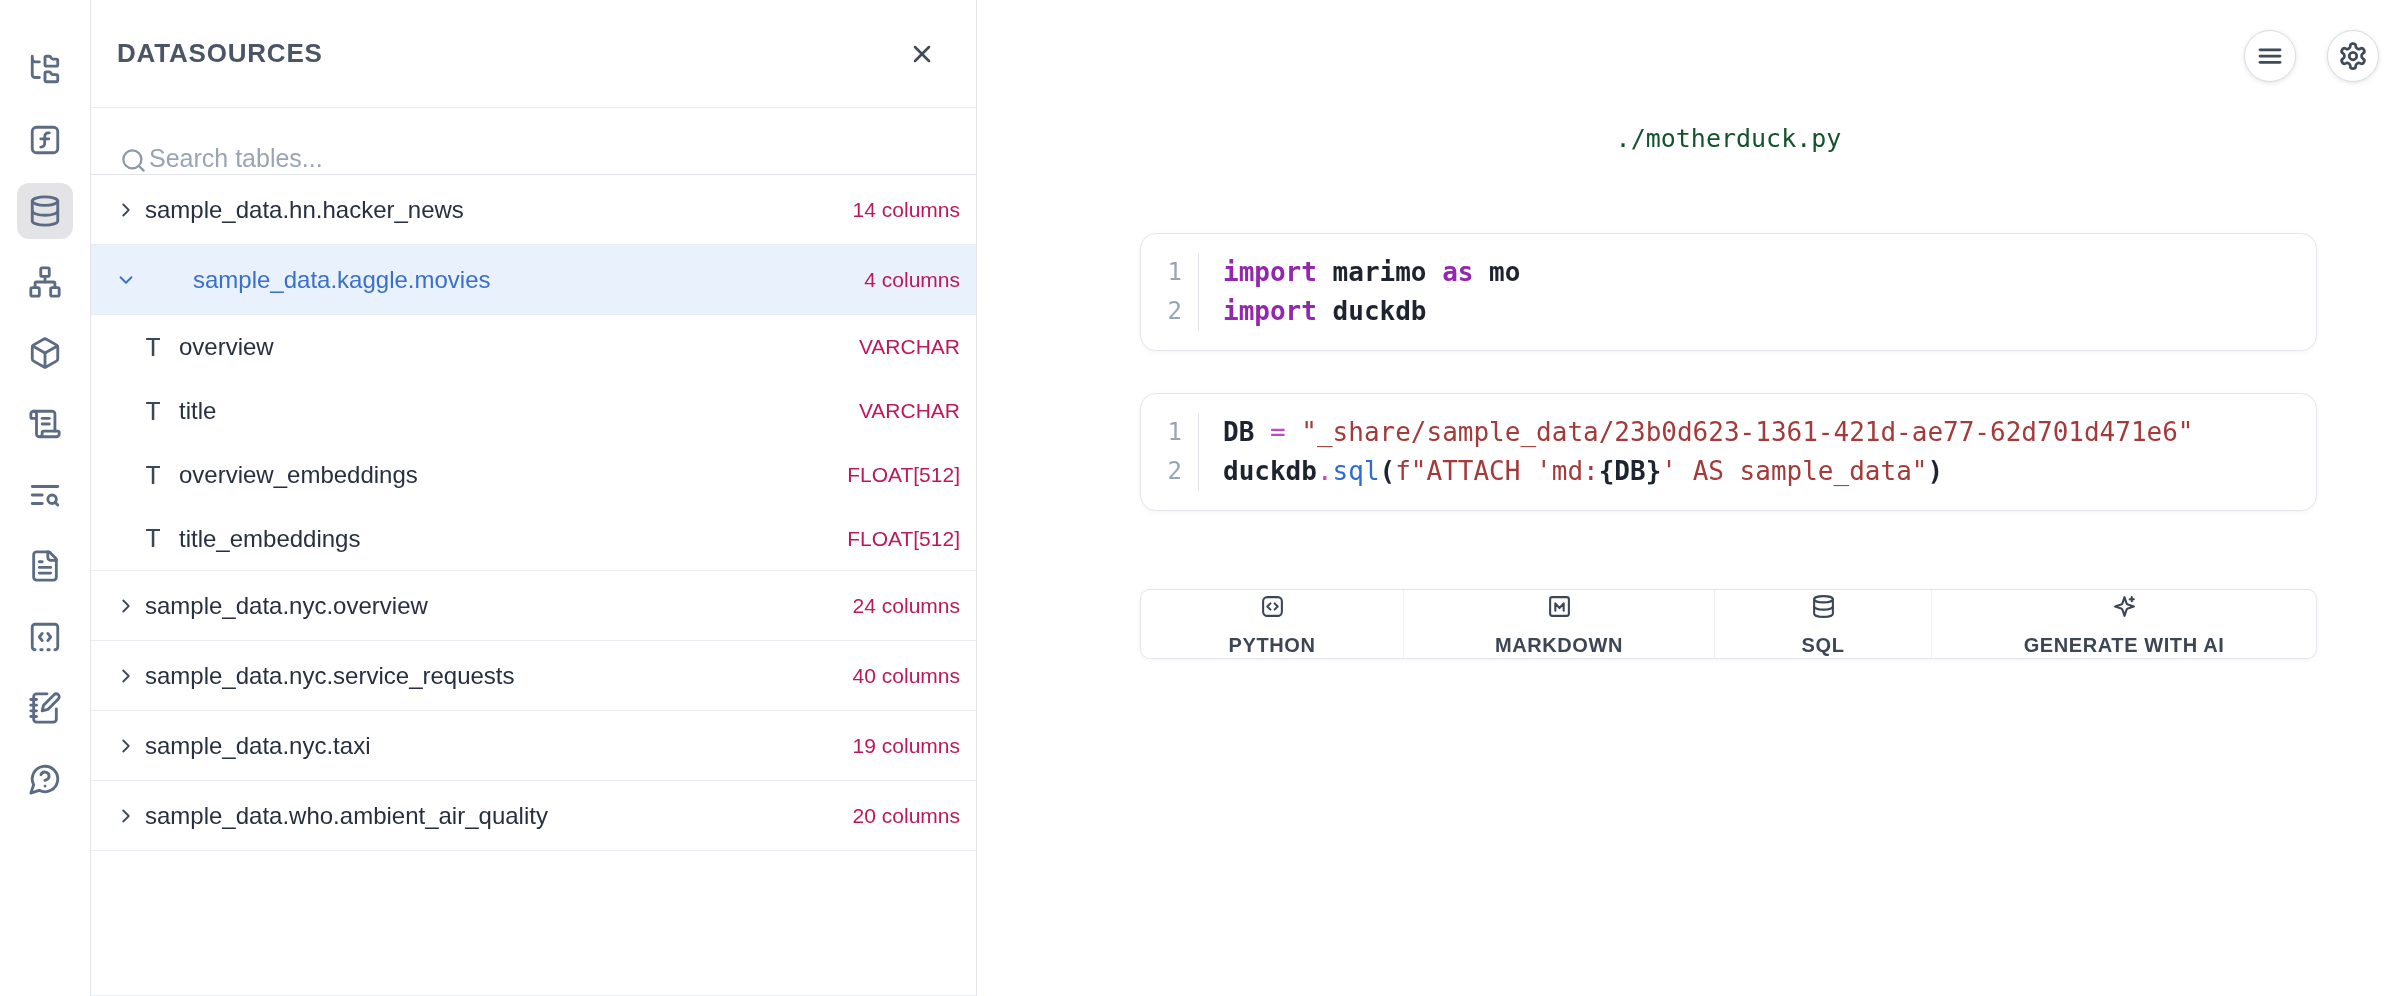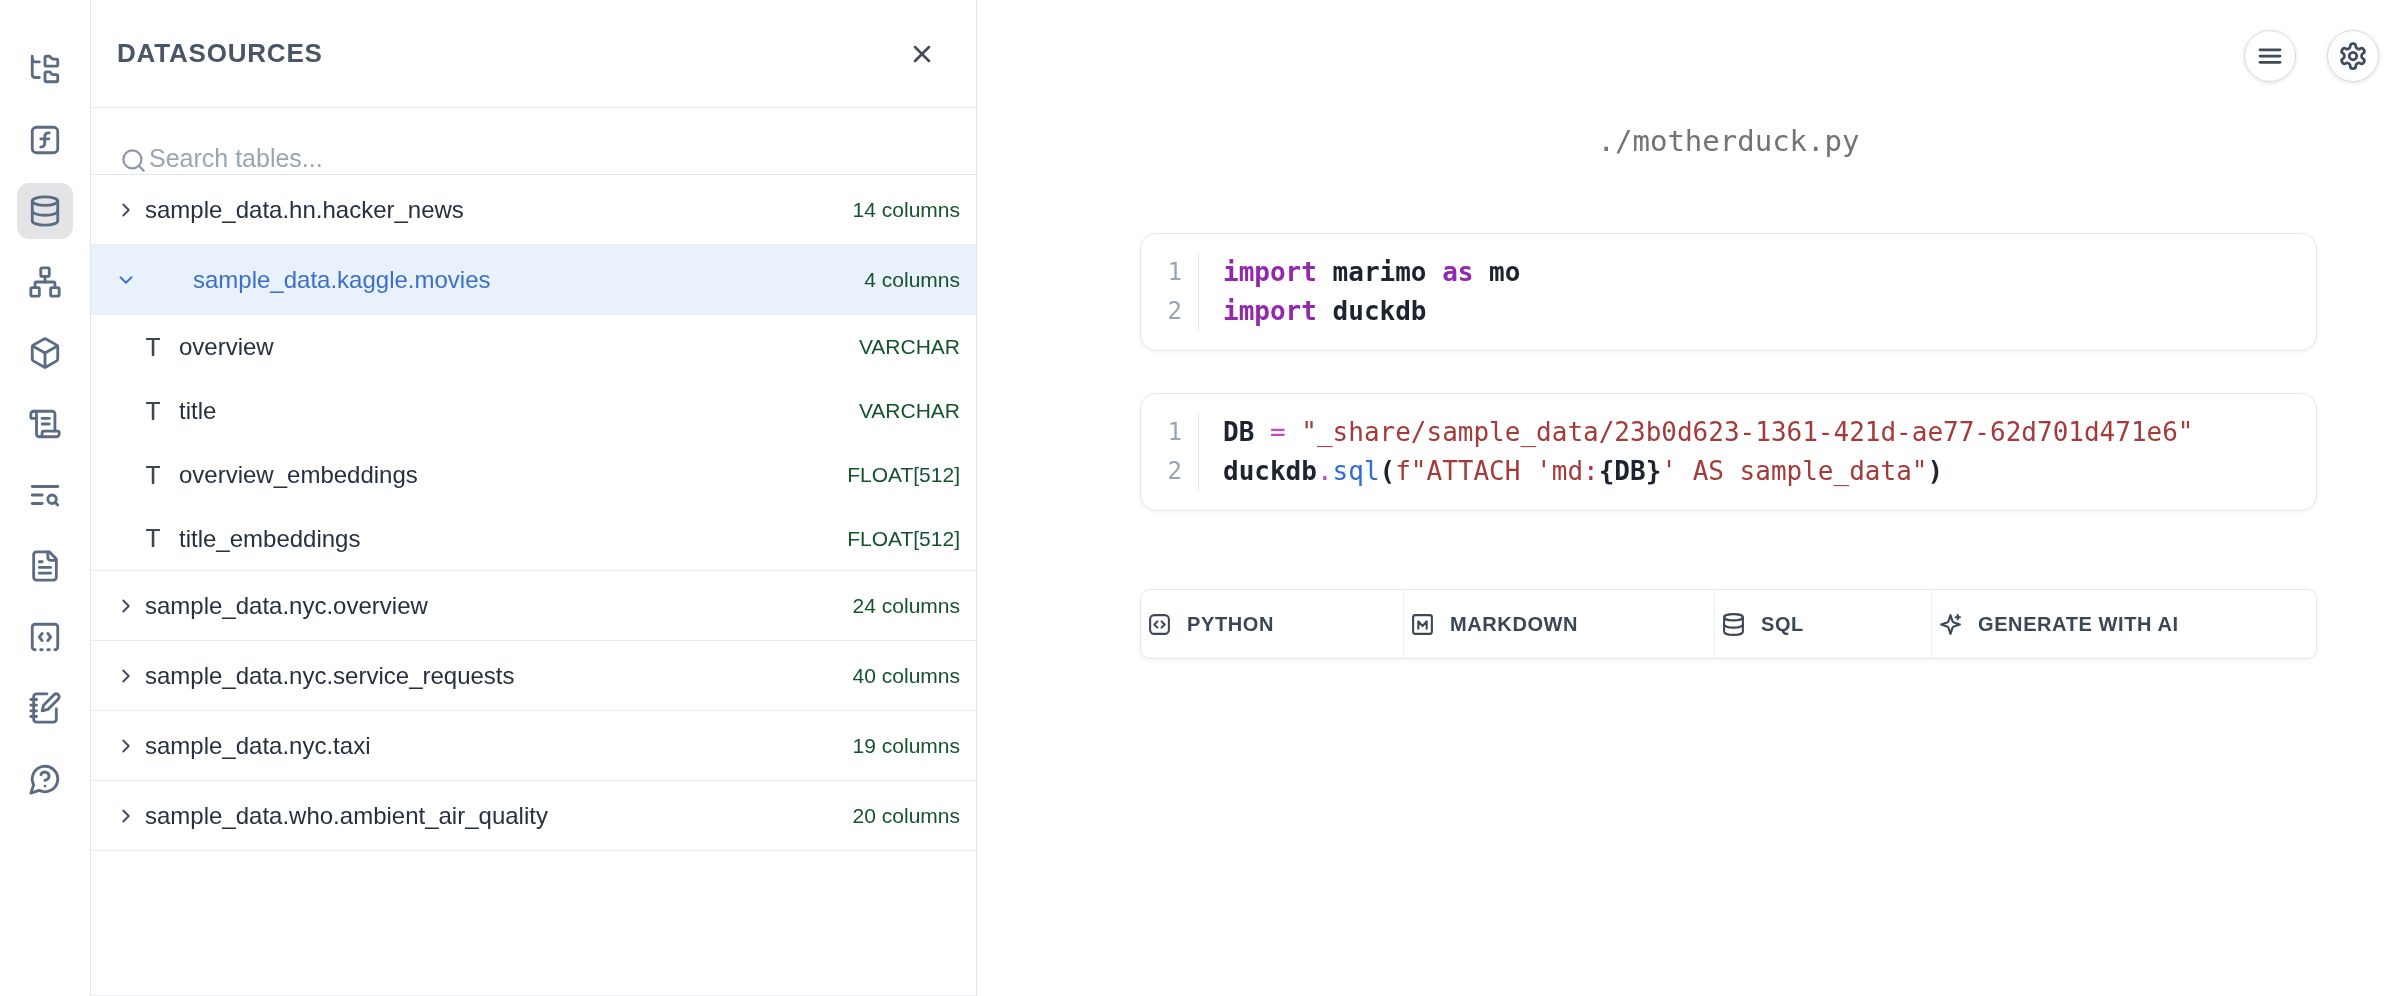--- a/index.html
+++ b/index.html
@@ -27,54 +27,54 @@
   .search-input{border:none;outline:none;flex:1;font-size:25px;color:#27303f;
                 font-family:"Liberation Sans",sans-serif;background:transparent;}
   .search-input::placeholder{color:#9aa5b3;}
   .rows{flex:1;overflow:hidden;}
   .row{display:flex;align-items:center;box-sizing:border-box;padding:0 16px 0 24px;cursor:pointer;}
   .row.sep{border-bottom:1px solid #e9edf2;align-items:center;}
   .row.table{height:70px;}
   .row.column{height:64px;padding-left:52px;}
   .row .chev{display:flex;color:#3f4a5a;flex:none;margin-right:8px;}
   .row .name{font-size:24px;color:#27303f;white-space:nowrap;}
-  .row .meta{margin-left:auto;font-size:21px;color:#14532d;white-space:nowrap;padding-left:20px;}
+  .row .meta{margin-left:auto;font-size:21px;color:#be185d;white-space:nowrap;padding-left:20px;}
   .row.selected{background:var(--sel-bg);gap:48px;}
   .row.selected .chev,.row.selected .name{color:var(--accent);}
   .t-ic{font-family:"DejaVu Sans Mono",monospace;font-size:25px;color:#3b4656;width:20px;
         text-align:center;flex:none;margin-right:16px;}
 
   
   .main{flex:1;position:relative;background:#fff;}
   .header-actions{position:absolute;top:30px;right:20px;display:flex;gap:31px;}
   .circle-btn{width:52px;height:52px;border-radius:50%;background:#fff;border:1px solid #d8dde4;
               box-shadow:0 1px 4px rgba(20,30,50,.12);display:flex;align-items:center;
               justify-content:center;color:#3f4a5a;cursor:pointer;padding:0;}
   .file-title{position:absolute;top:124px;left:163px;width:1177px;text-align:center;
-              font-family:"DejaVu Sans Mono",monospace;font-size:29px;color:#737373;cursor:pointer;}
+              font-family:"DejaVu Sans Mono",monospace;font-size:25px;color:#14532d;cursor:pointer;}
   .cell{position:absolute;left:163px;width:1177px;box-sizing:border-box;background:#fff;
         border:1px solid #e3e7ec;border-radius:16px;box-shadow:0 1px 5px rgba(15,23,42,.05);
         padding:19px 0;cursor:text;}
   .cell.c0{top:233px;} .cell.c1{top:393px;}
   .code-line{display:flex;font-family:"DejaVu Sans Mono",monospace;font-size:26px;line-height:39px;}
   .gutter{width:58px;flex:none;box-sizing:border-box;text-align:right;padding-right:16px;
           color:#9aa5b3;font-size:24px;border-right:1px solid #dfe3e9;}
   .code{padding-left:24px;white-space:pre;color:#1d2430;}
   .tok-kw{color:var(--kw);font-weight:bold;}
   .tok-op{color:var(--op);}
   .tok-str{color:var(--str);}
   .tok-fn{color:var(--fn);}
   .tok-pl{color:#1d2430;font-weight:bold;}
 
   .add-bar{position:absolute;top:589px;left:163px;width:1177px;height:70px;box-sizing:border-box;
            background:#fff;border:1px solid #e3e7ec;border-radius:10px;
            box-shadow:0 1px 5px rgba(15,23,42,.05);display:flex;overflow:hidden;}
-  .add-btn{display:flex;align-items:center;justify-content:flex-start;gap:15px;background:none;
+  .add-btn{display:flex;align-items:center;justify-content:flex-end;gap:15px;background:none;
            border:none;border-right:1px solid #eceff3;font-family:"Liberation Sans",sans-serif;
-           font-weight:700;font-size:20px;letter-spacing:.6px;color:#3d4655;cursor:pointer;}
+           font-weight:700;font-size:20px;letter-spacing:.6px;color:#3d4655;cursor:pointer;flex-direction:column;}
   .add-btn:last-child{border-right:none;}
   .add-btn.w0{width:263px;} .add-btn.w1{width:311px;} .add-btn.w2{width:217px;} .add-btn.w3{flex:1;}
 </style>
 </head>
 <body>
 
 <div class="app">
 
   <nav class="rail" id="rail">
       <div class="rail-item">

